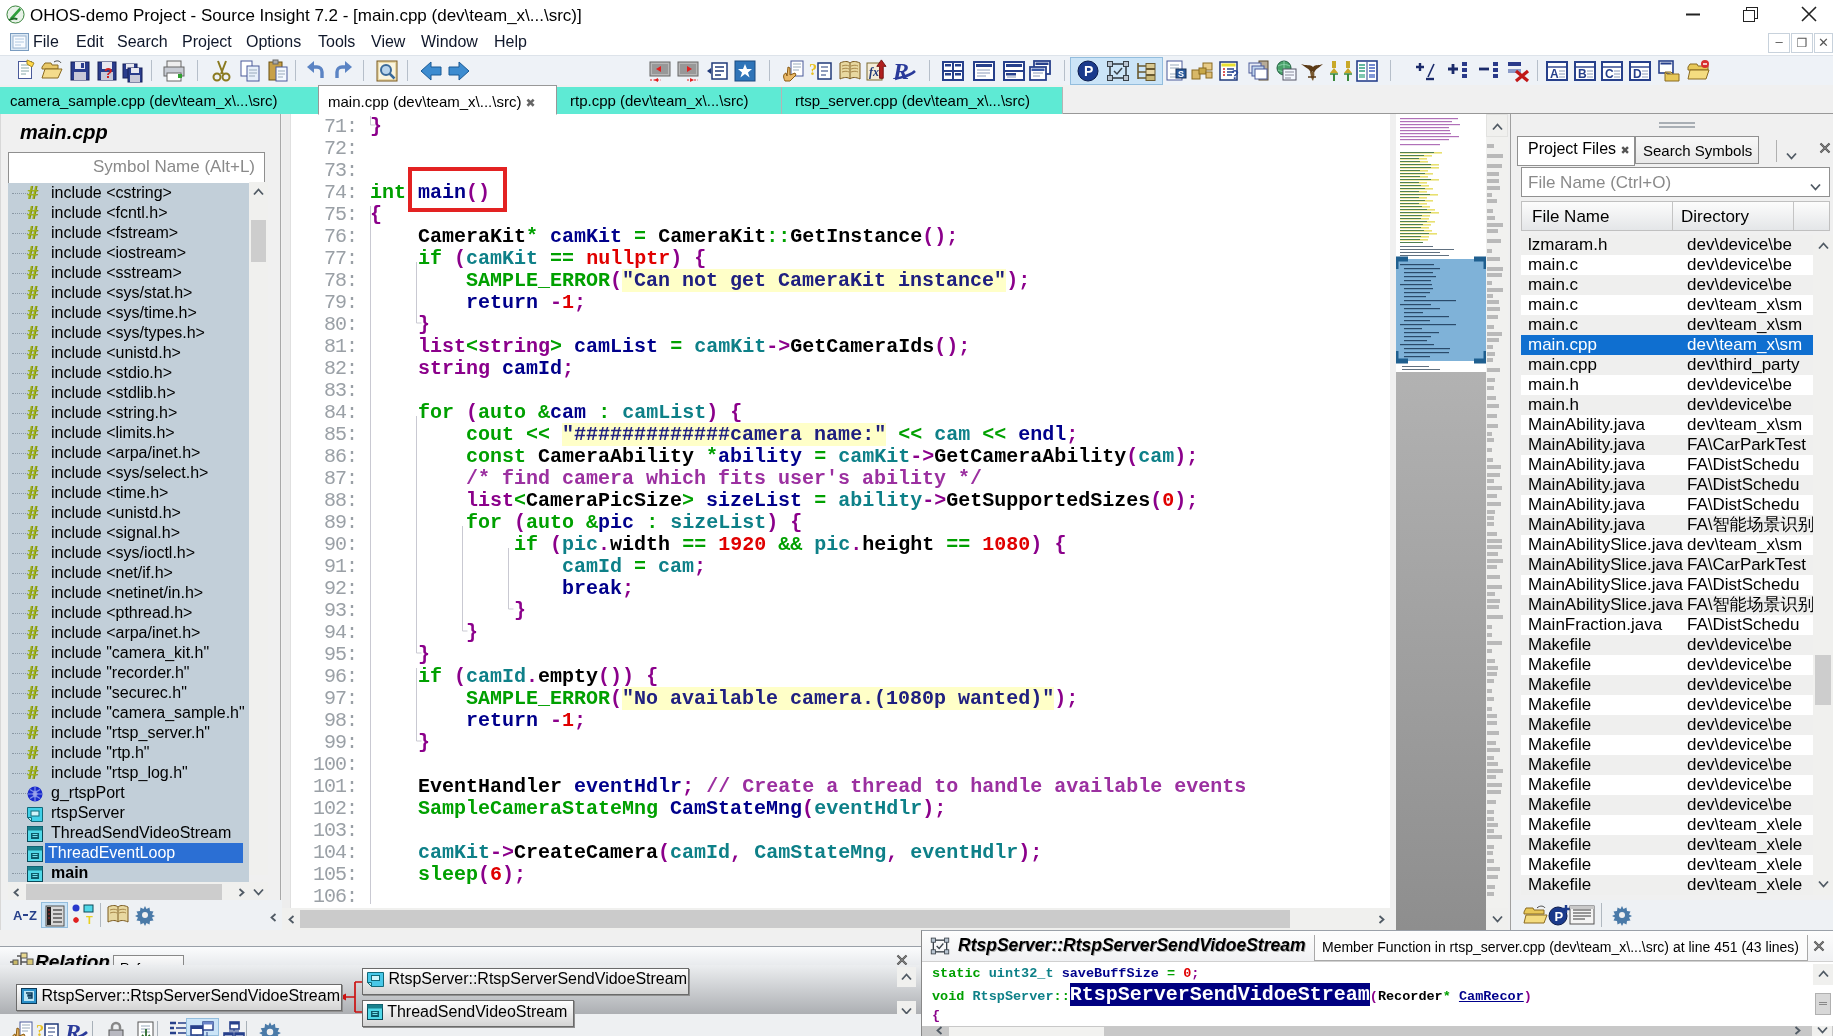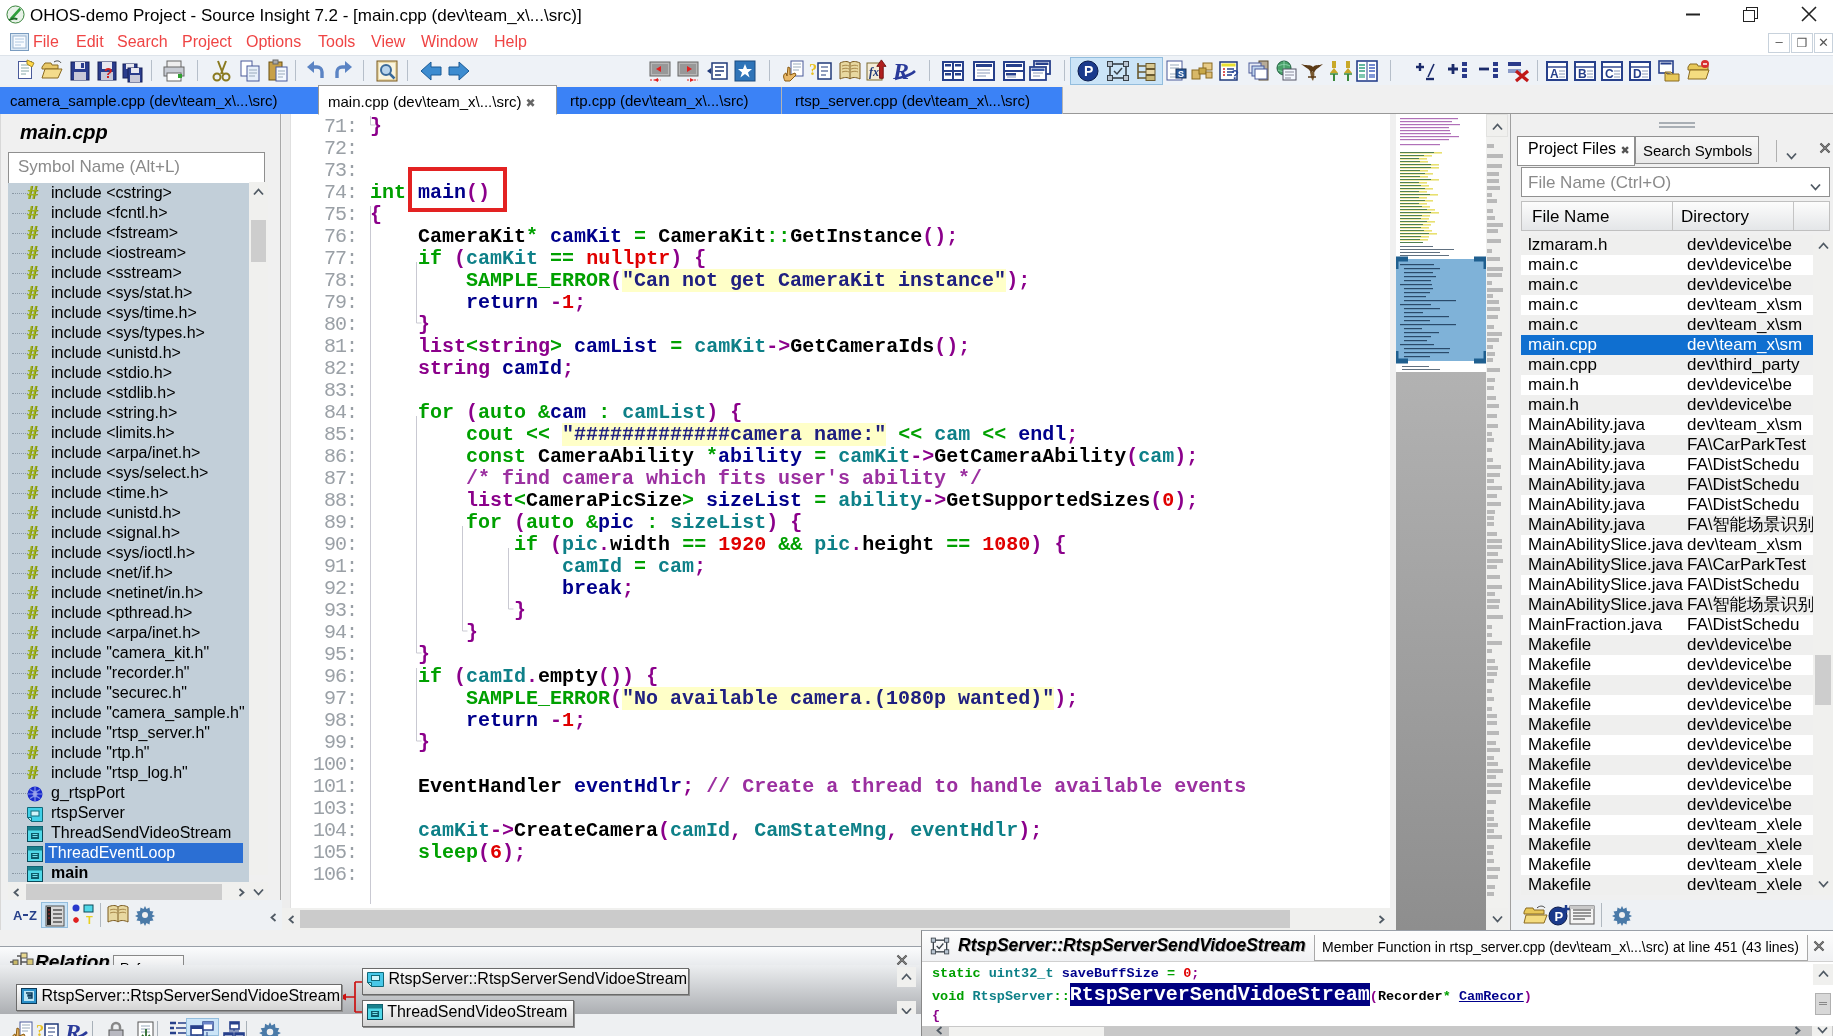--- a/index.html
+++ b/index.html
@@ -1,30 +1,30 @@
 <!DOCTYPE html>
 <html><head><meta charset="utf-8"><style>
 * { margin:0; padding:0; box-sizing:border-box; }
 html,body { width:1833px; height:1036px; overflow:hidden; }
 body { font-family:"Liberation Sans", sans-serif; background:#f0f0f0; position:relative; }
 .abs { position:absolute; }
 #titlebar { left:0; top:0; width:1833px; height:30px; background:#ffffff; }
 #title-text { left:30px; top:6px; font-size:17px; color:#000; }
 #menubar { left:0; top:30px; width:1833px; height:25px; background:#ffffff; font-size:16px; }
-#menubar span.mi { position:absolute; top:3px; color:#ef4444; }
+#menubar span.mi { position:absolute; top:3px; color:#0f172a; }
 #toolbar { left:0; top:55px; width:1833px; height:30px; background:#eef2f7; border-top:1px solid #dde3ea; }
 .tsep { position:absolute; top:4px; width:1px; height:21px; background:#b6bfca; }
 .tico { position:absolute; top:3px; width:24px; height:24px; }
 .hlbg { position:absolute; left:1070px; top:1px; width:93px; height:28px; background:#cbe4f7; border:1px solid #93bddd; }
 #tabbar { left:0; top:85px; width:1833px; height:29px; background:#f0f0f0; border-bottom:1px solid #989898; }
-.tab { position:absolute; top:2px; height:27px; font-size:15px; color:#000; padding-top:5px; border-right:1px solid #b4b4b4; background:#3b82f6; white-space:nowrap; overflow:hidden; }
+.tab { position:absolute; top:2px; height:27px; font-size:15px; color:#000; padding-top:5px; border-right:1px solid #b4b4b4; background:#5eead4; white-space:nowrap; overflow:hidden; }
 .tab.active { top:0; background:#ffffff; border:1px solid #989898; border-bottom:1px solid #fff; height:30px; z-index:3; padding-top:7px; }
 #leftpanel { left:0; top:114px; width:281px; height:816px; background:#f0f0f0; border-right:1px solid #a8a8a8; border-left:1px solid #d8d8d8; }
 #lp-title { left:19px; top:7px; font-size:20px; font-weight:bold; font-style:italic; color:#000; }
-#lp-search { left:7px; top:38px; width:257px; height:36px; background:#fff; border:1px solid #8f8f8f; font-size:17px; color:#8a8a8a; padding:4px 9px; }
+#lp-search { left:7px; top:38px; width:257px; height:36px; background:#fff; border:1px solid #8f8f8f; font-size:17px; color:#8a8a8a; padding:4px 9px;text-align:right; }
 #lp-list { left:7px; top:69px; width:241px; height:700px; background:#c2cfd9; overflow:hidden; font-size:16px; }
 .li { position:relative; height:20px; line-height:20px; white-space:nowrap; padding-left:40px; color:#000; }
 .li .tree { position:absolute; left:4px; top:10px; width:16px; border-top:1px dotted #8a98a4; }
 .li .ic { position:absolute; left:19px; top:2px; width:16px; height:16px; font-weight:bold; color:#9fb31a; font-size:19px; line-height:16px; text-shadow:1px 0 0 #7a8a10; }
 .li .tx { padding:0 3px; }
 .li.sel .tx { background:#2b6fd4; color:#fff; display:inline-block; width:198px; margin-left:-3px; }
 #lp-vscroll { left:248px; top:68px; width:19px; height:693px; background:#f0f0ee; }
 #lp-hscroll { left:7px; top:768px; width:241px; height:20px; background:#f0f0ee; }
 #lp-vdown { left:248px; top:768px; width:19px; height:20px; background:#f0f0ee; }
 #editor { left:282px; top:114px; width:1108px; height:816px; background:#ffffff; }
@@ -545,20 +545,21 @@
 <div class="row"><span class="no">92:</span><span class="gap"></span>                <span class="d">break</span><span class="p">;</span></div>
 <div class="row"><span class="no">93:</span><span class="gap"></span>            <span class="p">}</span></div>
 <div class="row"><span class="no">94:</span><span class="gap"></span>        <span class="p">}</span></div>
 <div class="row"><span class="no">95:</span><span class="gap"></span>    <span class="p">}</span></div>
 <div class="row"><span class="no">96:</span><span class="gap"></span>    <span class="k">if</span> <span class="p">(</span><span class="t">camId</span><span class="p">.</span><span class="b">empty</span><span class="p">())</span> <span class="p">{</span></div>
 <div class="row"><span class="no">97:</span><span class="gap"></span>        <span class="k">SAMPLE_ERROR</span><span class="p">(</span><span class="s">"No available camera.(1080p wanted)"</span><span class="p">);</span></div>
 <div class="row"><span class="no">98:</span><span class="gap"></span>        <span class="d">return</span> <span class="p">-</span><span class="n">1</span><span class="p">;</span></div>
 <div class="row"><span class="no">99:</span><span class="gap"></span>    <span class="p">}</span></div>
 <div class="row"><span class="no">100:</span><span class="gap"></span></div>
 <div class="row"><span class="no">101:</span><span class="gap"></span>    <span class="b">EventHandler</span> <span class="d">eventHdlr</span><span class="p">;</span> <span class="c">// Create a thread to handle available events</span></div>
+<div class="row"><span class="no">102:</span><span class="gap"></span>    <span class="k">SampleCameraStateMng</span> <span class="d">CamStateMng</span><span class="p">(</span><span class="t">eventHdlr</span><span class="p">);</span></div>
 <div class="row"><span class="no">103:</span><span class="gap"></span></div>
 <div class="row"><span class="no">104:</span><span class="gap"></span>    <span class="t">camKit</span><span class="p">-&gt;</span><span class="b">CreateCamera</span><span class="p">(</span><span class="t">camId</span><span class="p">,</span> <span class="t">CamStateMng</span><span class="p">,</span> <span class="t">eventHdlr</span><span class="p">);</span></div>
 <div class="row"><span class="no">105:</span><span class="gap"></span>    <span class="k">sleep</span><span class="p">(</span><span class="n">6</span><span class="p">);</span></div>
 <div class="row"><span class="no">106:</span><span class="gap"></span></div>
 </div>
 <svg class="abs" style="left:0;top:0" width="240" height="794" viewBox="0 0 240 794">
       <g stroke="#c9c9d2" stroke-width="1" fill="none">
         <path d="M88.5 2v9M88.5 11h5"></path>
         <path d="M88.5 92v698"></path>
         <path d="M134.5 148v61M134.5 209h5"></path>

